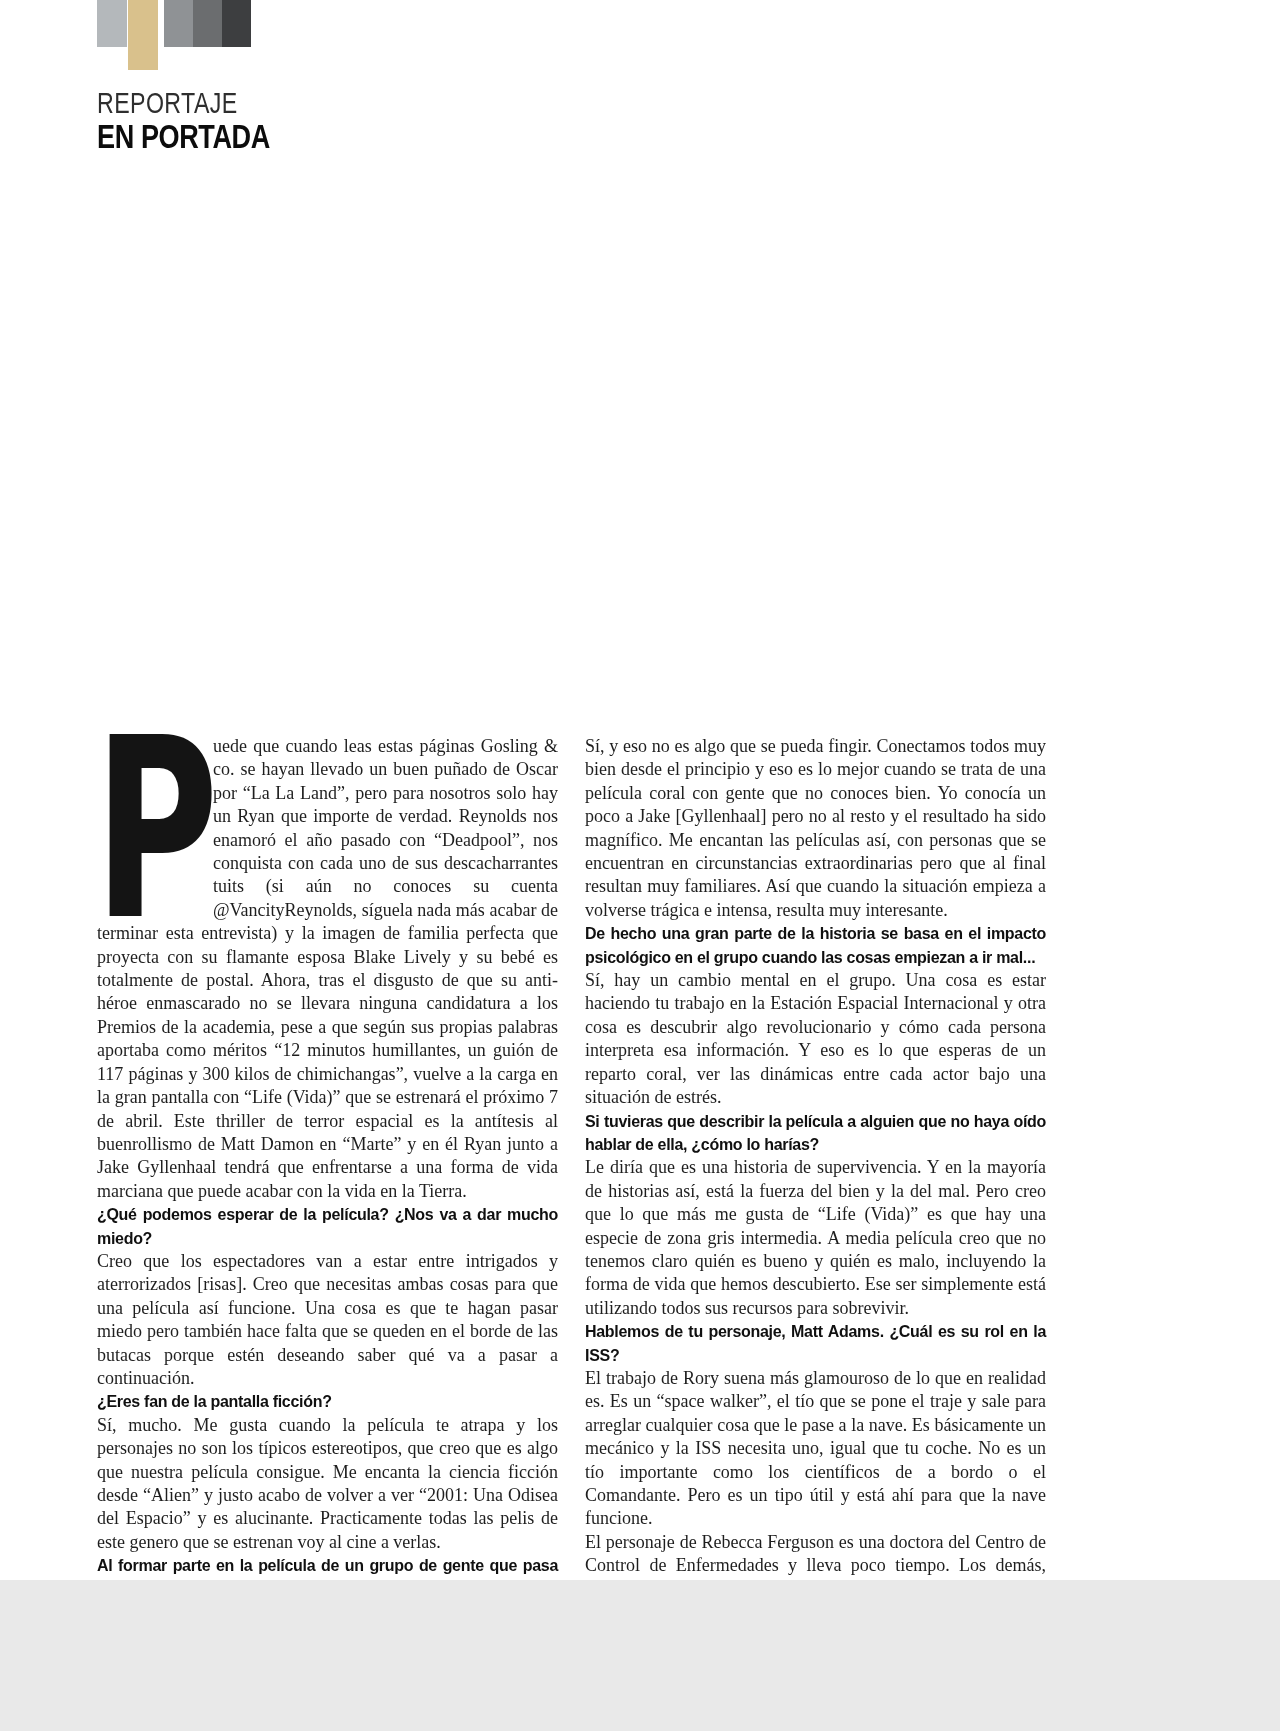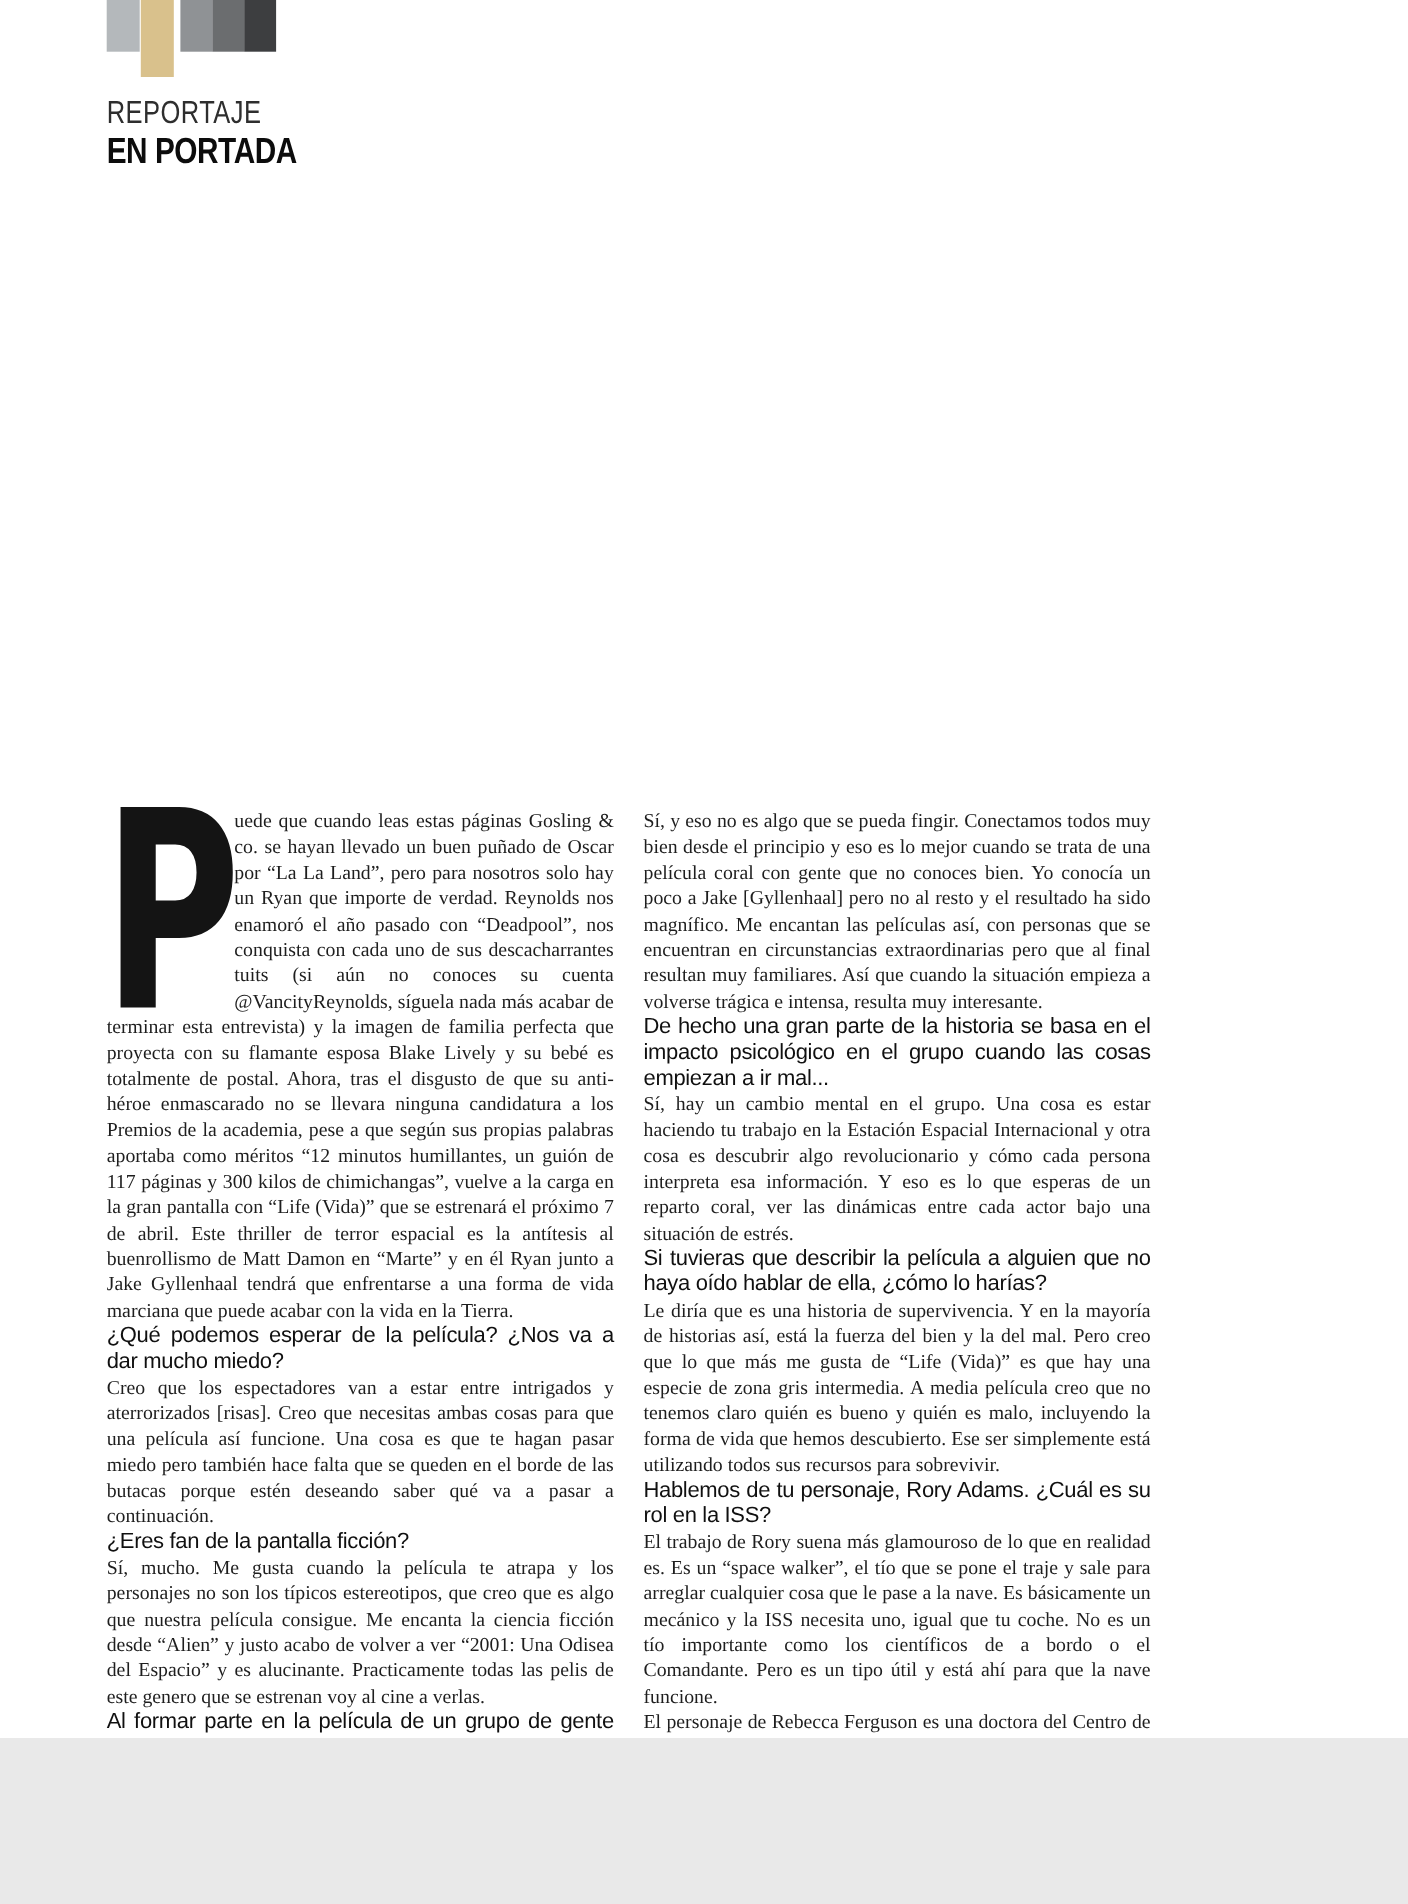--- a/index.html
+++ b/index.html
@@ -30,22 +30,22 @@
 
   
   .columns { position:absolute; left:97px; top:735px; display:flex; gap:27px; }
   .col { width:461px; }
   p { margin:0; }
   .body {
     font-size:18px; line-height:23.4px; text-align:justify;
     color:#1e1e1e; hyphens:auto; -webkit-hyphens:auto;
   }
   .q {
-    font-family:"Liberation Sans", sans-serif; font-weight:400;
-    font-size:20px; line-height:23.4px; letter-spacing:-.3px;
+    font-family:"Liberation Sans", sans-serif; font-weight:700;
+    font-size:16px; line-height:23.4px; letter-spacing:-.3px;
     color:#101010; text-align:justify;
   }
   .gap-top { }
 
   
   .dropcap { float:left; position:relative; width:116px; height:164px; }
   .dropcap .glyph {
     position:absolute; top:-30px; left:-3px;
     font-family:"DejaVu Sans", sans-serif; font-weight:700;
     font-size:250px; line-height:1; color:#141414;
@@ -91,21 +91,21 @@
       <p class="body">Sí, mucho. Me gusta cuando la película te atrapa y los personajes no son los típicos estereotipos, que creo que es algo que nuestra película consigue. Me encanta la ciencia ficción desde “Alien” y justo acabo de volver a ver “2001: Una Odisea del Espacio” y es alucinante. Practicamente todas las pelis de este genero que se estrenan voy al cine a verlas.</p>
       <p class="q">Al formar parte en la película de un grupo de gente que pasa tanto tiempo juntos en una estación espacial, ¿fue muy importante la camaradería entre vosotros durante el rodaje?</p>
     </section>
 
     <section class="col">
       <p class="body">Sí, y eso no es algo que se pueda fingir. Conectamos todos muy bien desde el principio y eso es lo mejor cuando se trata de una película coral con gente que no conoces bien. Yo conocía un poco a Jake [Gyllenhaal] pero no al resto y el resultado ha sido magnífico. Me encantan las películas así, con personas que se encuentran en circunstancias extraordinarias pero que al final resultan muy familiares. Así que cuando la situación empieza a volverse trágica e intensa, resulta muy interesante.</p>
       <p class="q">De hecho una gran parte de la historia se basa en el impacto psicológico en el grupo cuando las cosas empiezan a ir mal...</p>
       <p class="body">Sí, hay un cambio mental en el grupo. Una cosa es estar haciendo tu trabajo en la Estación Espacial Internacional y otra cosa es descubrir algo revolucionario y cómo cada persona interpreta esa información. Y eso es lo que esperas de un reparto coral, ver las dinámicas entre cada actor bajo una situación de estrés.</p>
       <p class="q">Si tuvieras que describir la película a alguien que no haya oído hablar de ella, ¿cómo lo harías?</p>
       <p class="body">Le diría que es una historia de supervivencia. Y en la mayoría de historias así, está la fuerza del bien y la del mal. Pero creo que lo que más me gusta de “Life (Vida)” es que hay una especie de zona gris intermedia. A media película creo que no tenemos claro quién es bueno y quién es malo, incluyendo la forma de vida que hemos descubierto. Ese ser simplemente está utilizando todos sus recursos para sobrevivir.</p>
-      <p class="q">Hablemos de tu personaje, Rory Adams. ¿Cuál es su rol en la ISS?</p>
+      <p class="q">Hablemos de tu personaje, Matt Adams. ¿Cuál es su rol en la ISS?</p>
       <p class="body">El trabajo de Rory suena más glamouroso de lo que en realidad es. Es un “space walker”, el tío que se pone el traje y sale para arreglar cualquier cosa que le pase a la nave. Es básicamente un mecánico y la ISS necesita uno, igual que tu coche. No es un tío importante como los científicos de a bordo o el Comandante. Pero es un tipo útil y está ahí para que la nave funcione.</p>
       <p class="body">El personaje de Rebecca Ferguson es una doctora del Centro de Control de Enfermedades y lleva poco tiempo. Los demás, según me han dicho, llevan juntos más de un año. Así que hay un ambiente bastante familiar en la nave.</p>
     </section>
 
   </main>
 
   <footer class="pagefoot">
     <span class="pnum">56</span><span class="site-b">DTLUX</span><span class="site-r">.COM</span>
   </footer>
 

